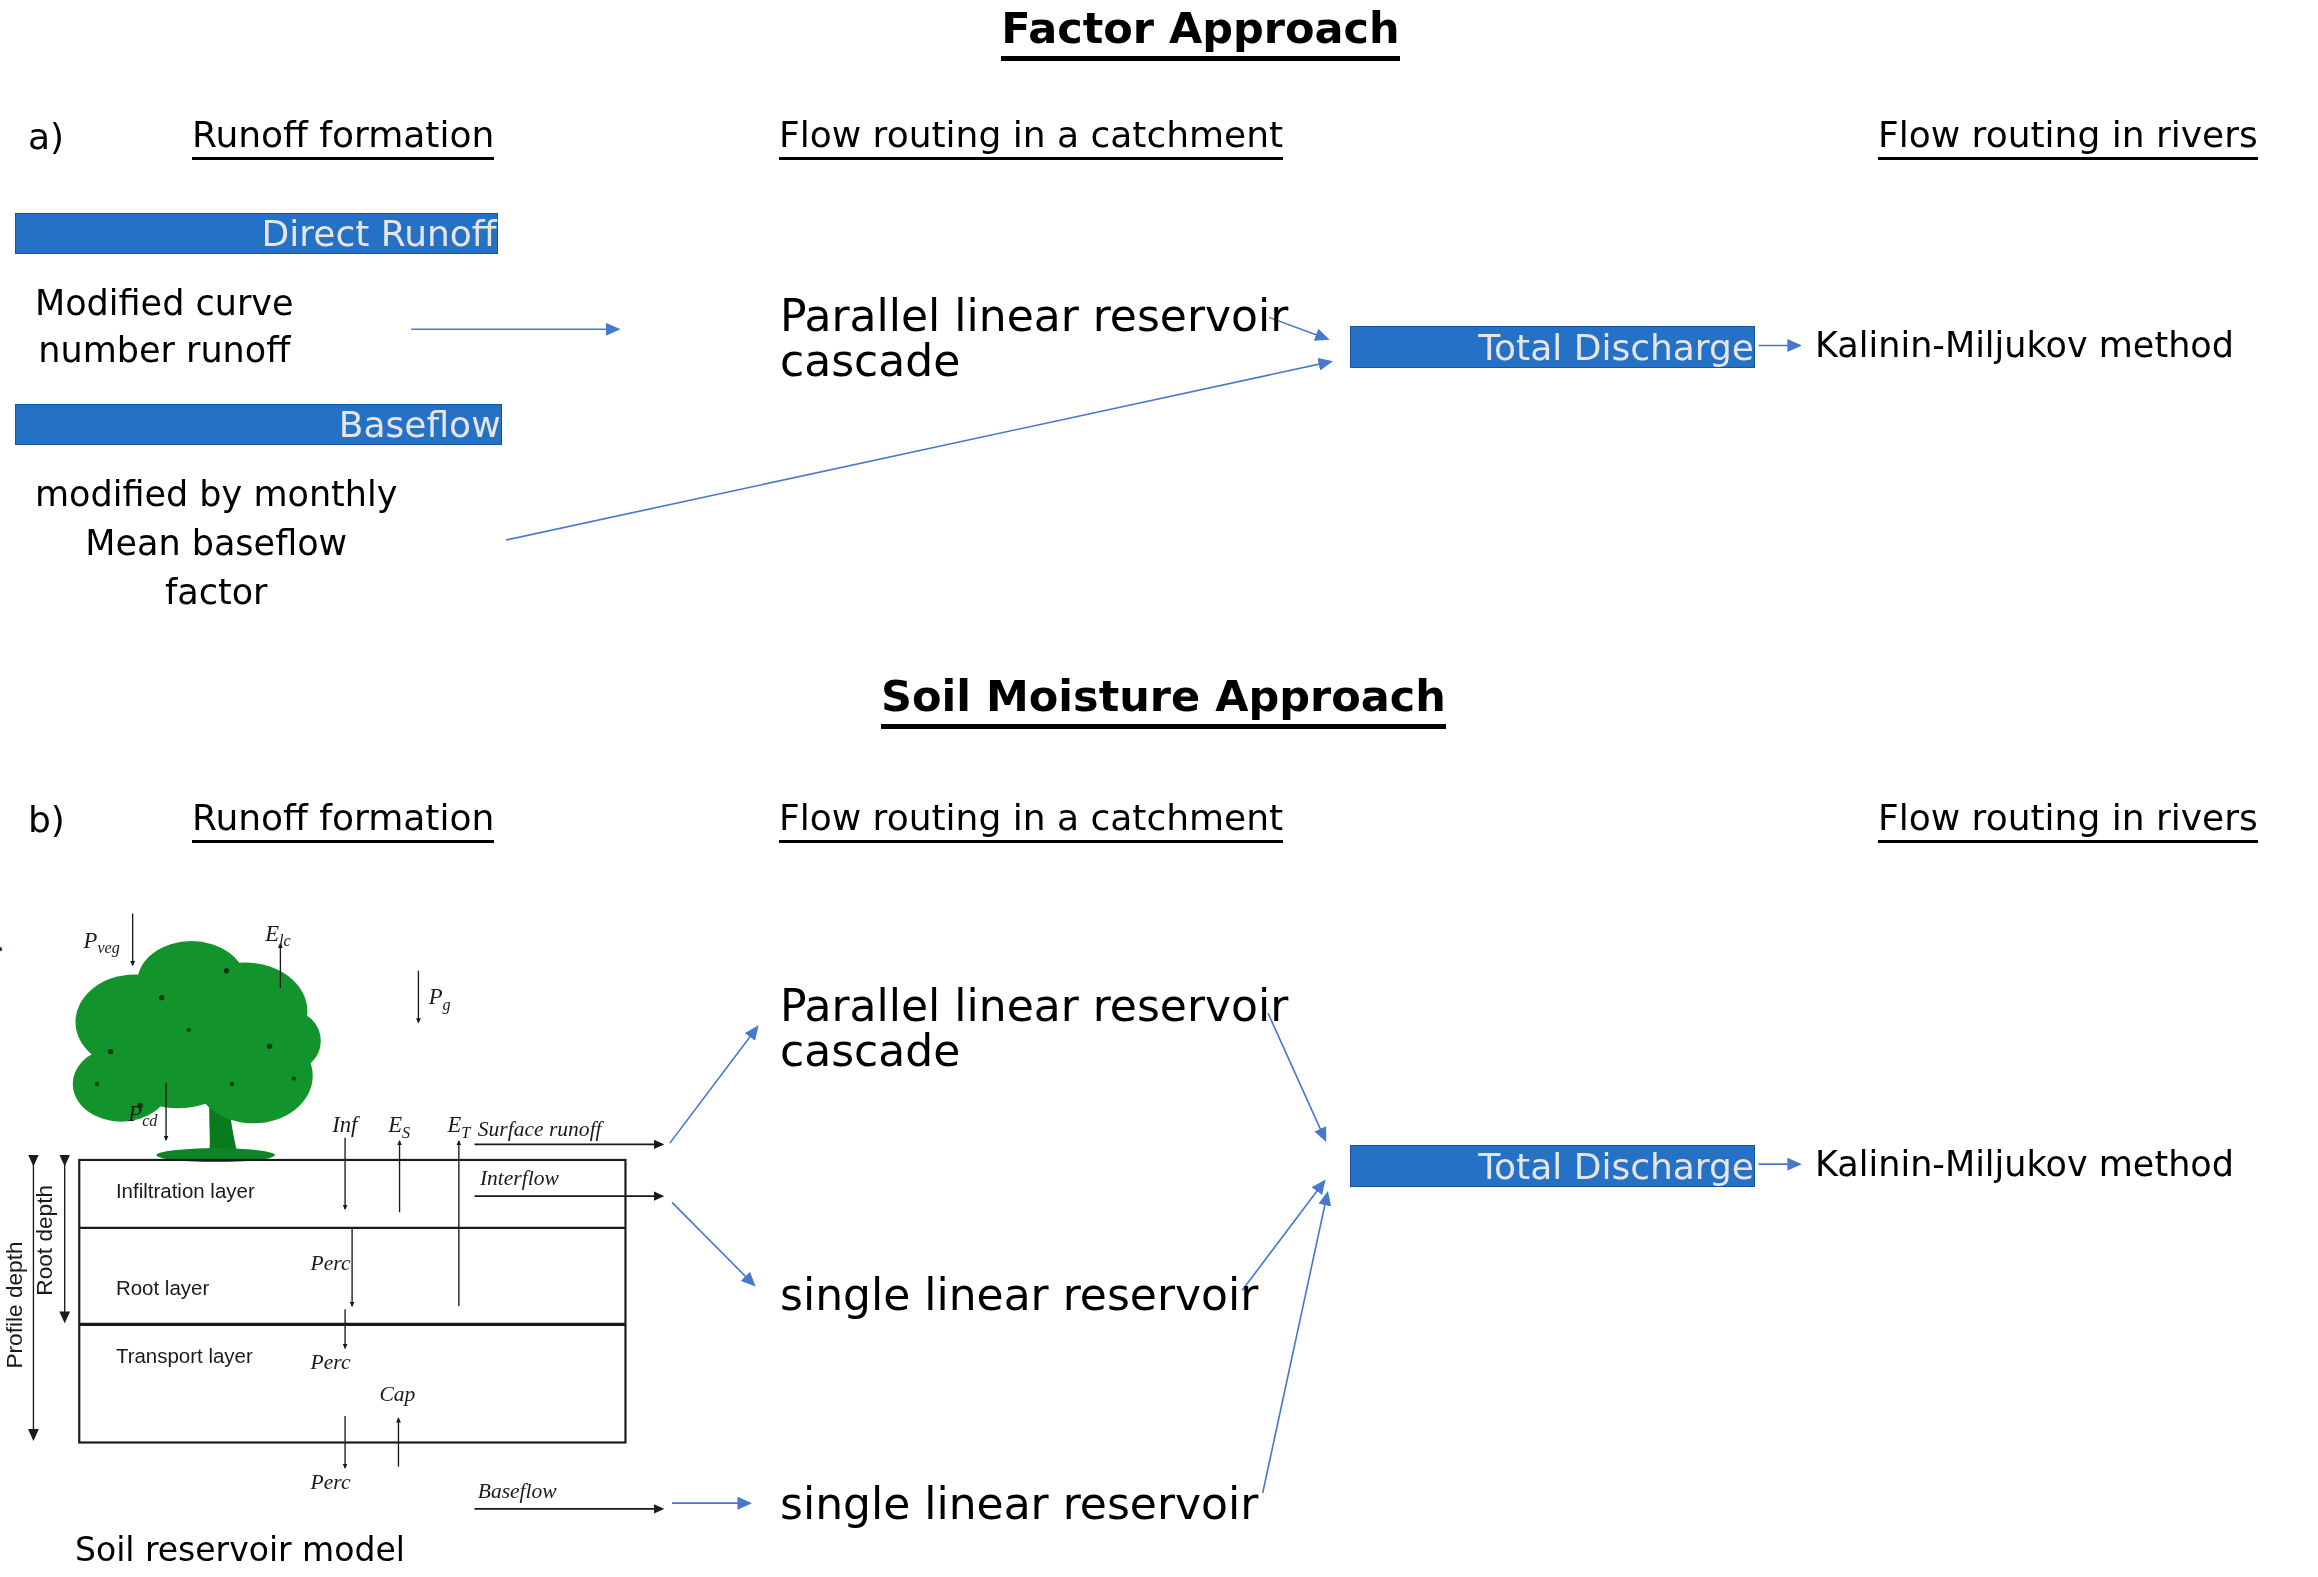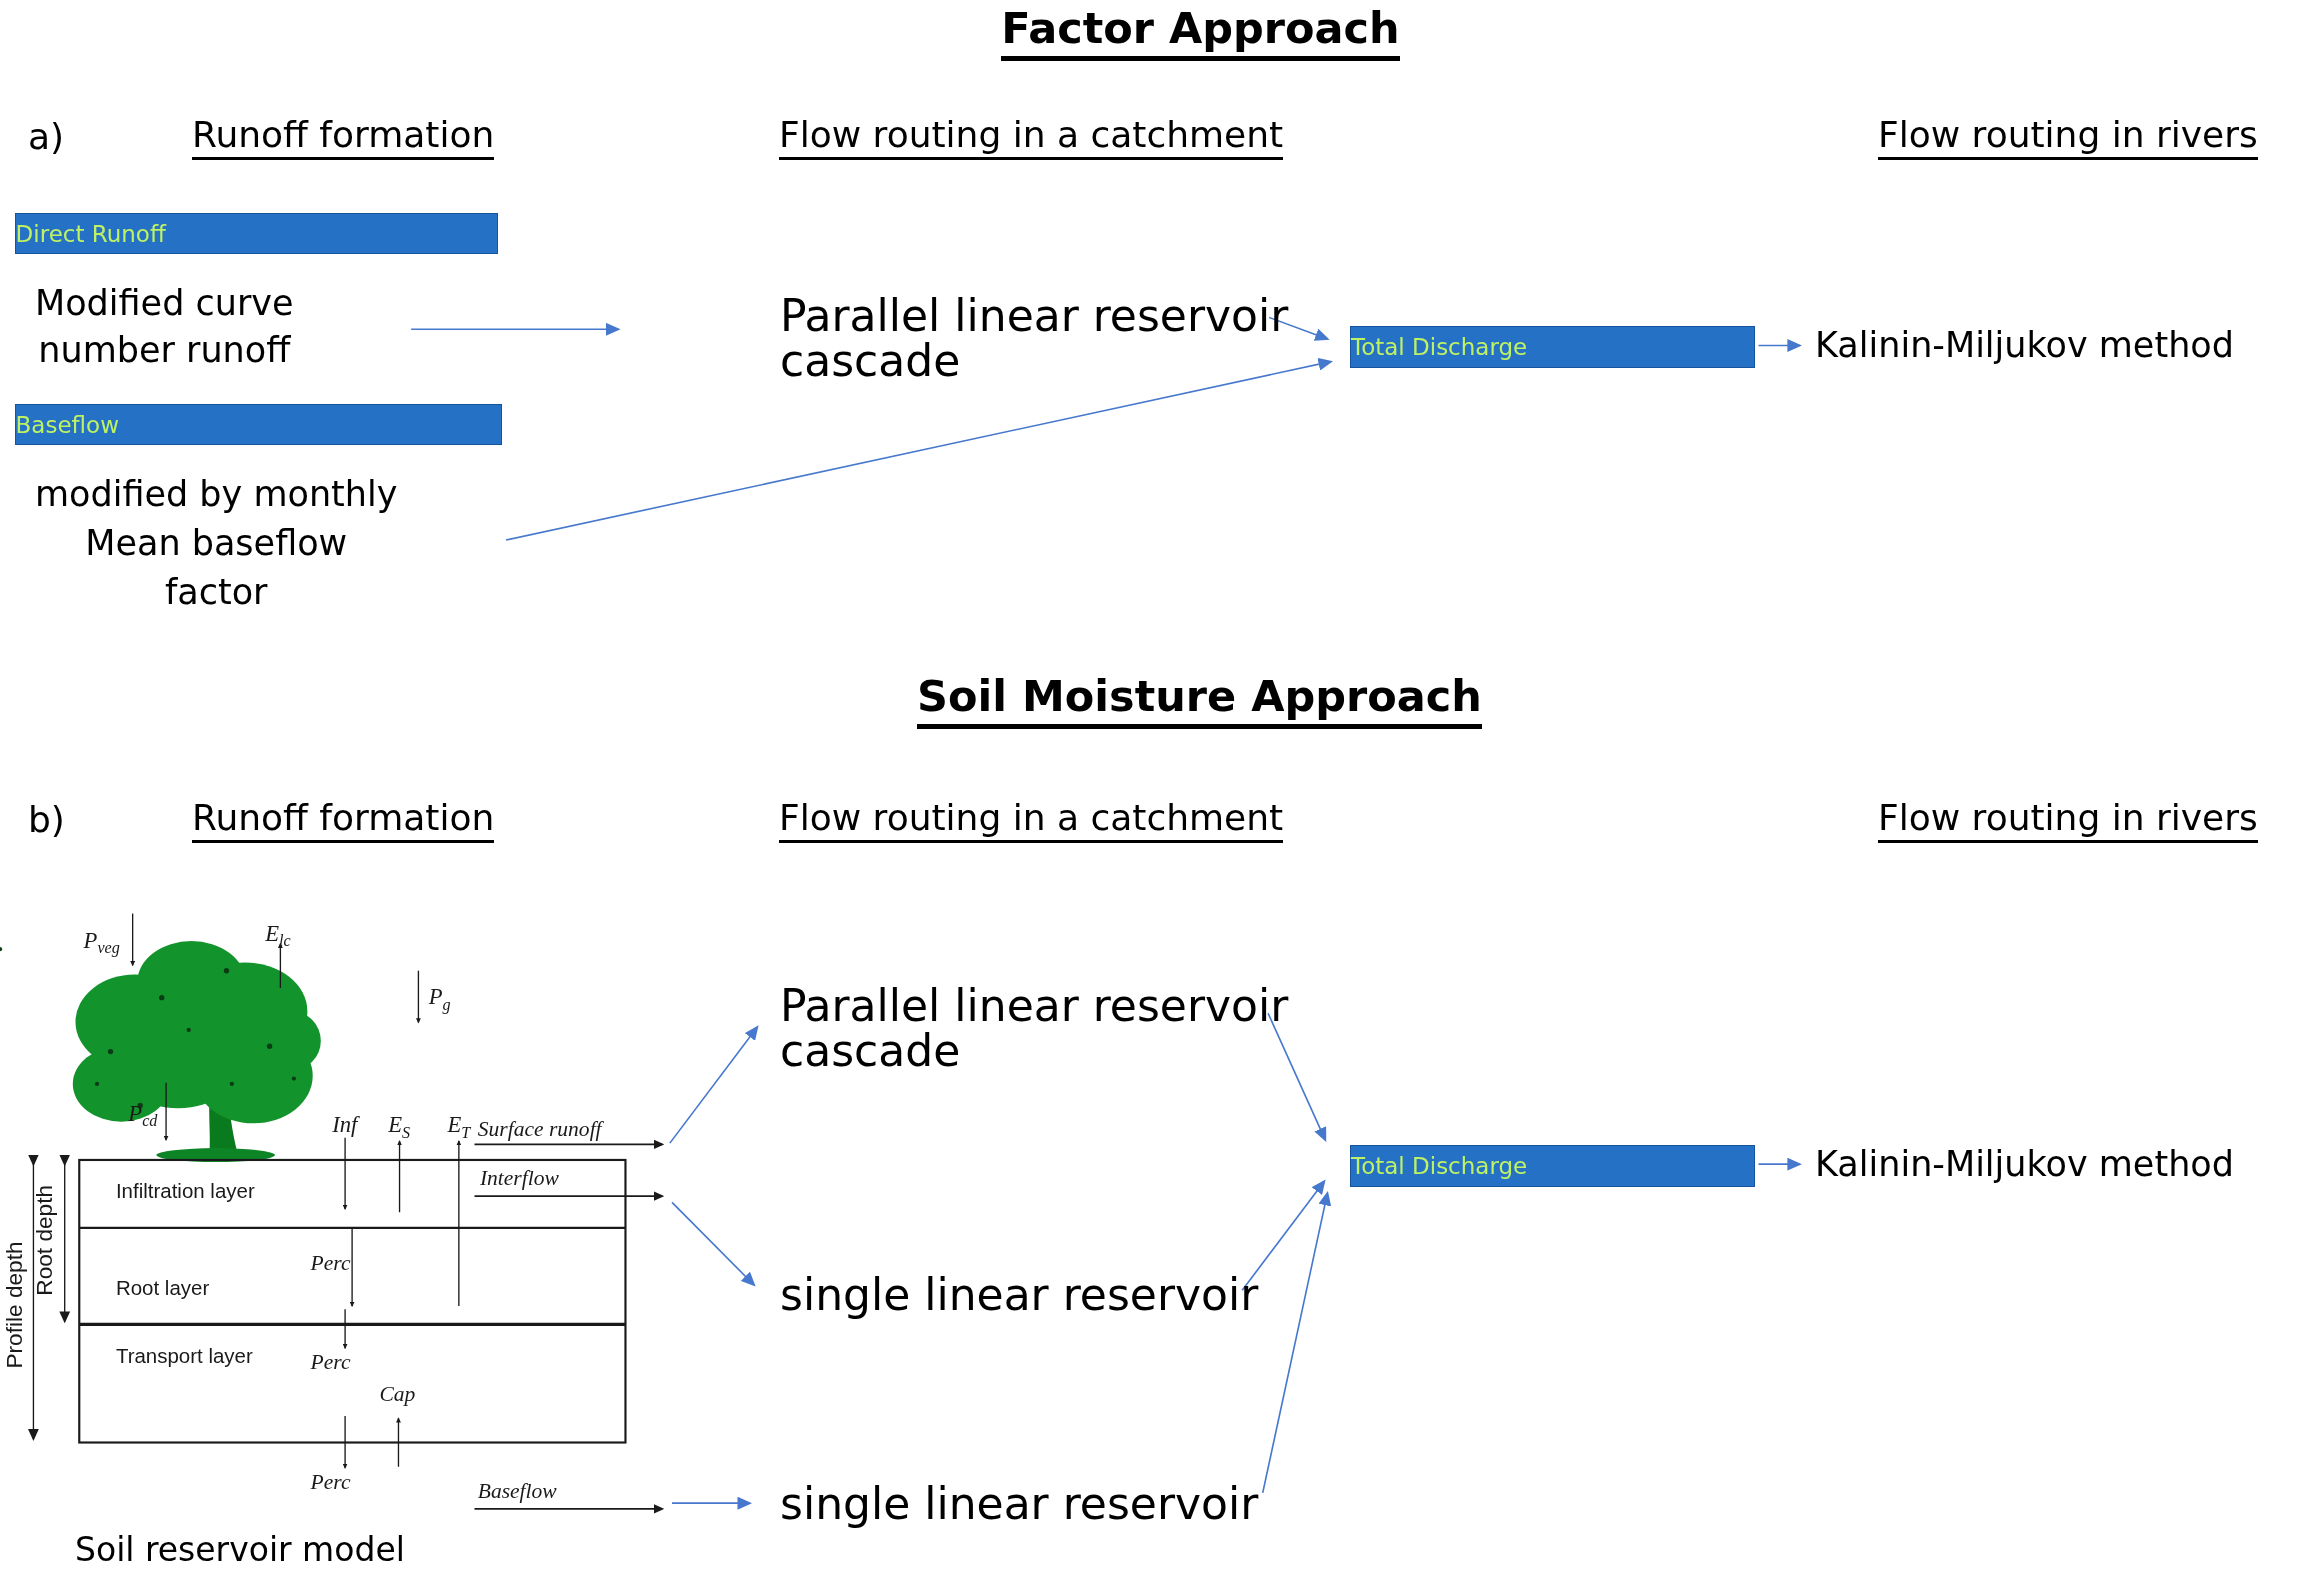--- a/index.html
+++ b/index.html
@@ -8,22 +8,22 @@
   .abs{position:absolute;white-space:nowrap;}
   .title{font-size:43px;font-weight:bold;text-align:center;}
   .title .tu{display:inline-block;border-bottom:5.4px solid #000;padding-bottom:3.2px;}
   .hdr{font-size:36px;}
   .hdr .u{display:inline-block;border-bottom:3.2px solid #000;padding-bottom:2px;margin-left:30px;}
   .itemlabel{font-size:36px;}
   .body64{font-size:35px;line-height:47px;text-align:center;}
   .lh90{line-height:49px;}
   .body60{font-size:44px;line-height:45px;}
   .caption{font-size:33px;}
-  .bluebox{position:absolute;display:flex;align-items:center;justify-content:flex-start;
-           color:#bef264;font-size:23px;}
+  .bluebox{position:absolute;display:flex;align-items:center;justify-content:flex-end;
+           color:#e5e5e5;font-size:36px;}
   svg{position:absolute;left:0;top:0;}
   .blk-line{stroke:#1a1a1a;stroke-width:3;fill:none;}
   .blk-thin{stroke:#1a1a1a;stroke-width:2.5;fill:none;}
   .serif-i{font-family:"Liberation Serif","DejaVu Serif",serif;font-style:italic;font-size:40px;fill:#1a1a1a;}
   .serif-var{font-family:"Liberation Serif","DejaVu Serif",serif;font-style:italic;font-size:42px;fill:#1a1a1a;}
   .sub{font-size:30px;}
   .lyr{font-family:"Liberation Sans","DejaVu Sans",sans-serif;font-size:38px;fill:#1a1a1a;}
   .depth{font-family:"Liberation Sans","DejaVu Sans",sans-serif;font-size:42px;fill:#1a1a1a;}
 </style>
 </head>
@@ -90,21 +90,21 @@
   <div class="bluebox" style="left:14.6px;top:404px;width:485px;height:39px;background:#2471c6;border:1.6px solid #17549e;">
     <span>Baseflow</span>
   </div>
 
   <div class="abs body64 lh90" style="left:35px;top:470px;">
     <div>modified by monthly</div>
     <div>Mean baseflow</div>
     <div>factor</div>
   </div>
 
-  <div class="abs title" style="left:892px;top:671px;width:615px;">
+  <div class="abs title" style="left:856px;top:671px;width:615px;">
     <span class="tu">Soil Moisture Approach</span>
   </div>
 
   <div class="abs itemlabel" style="left:28px;top:799px;">b)</div>
   <div class="abs hdr" style="left:162px;top:797px;">
     <span class="u">Runoff formation</span>
   </div>
   <div class="abs hdr" style="left:749px;top:797px;">
     <span class="u">Flow routing in a catchment</span>
   </div>

